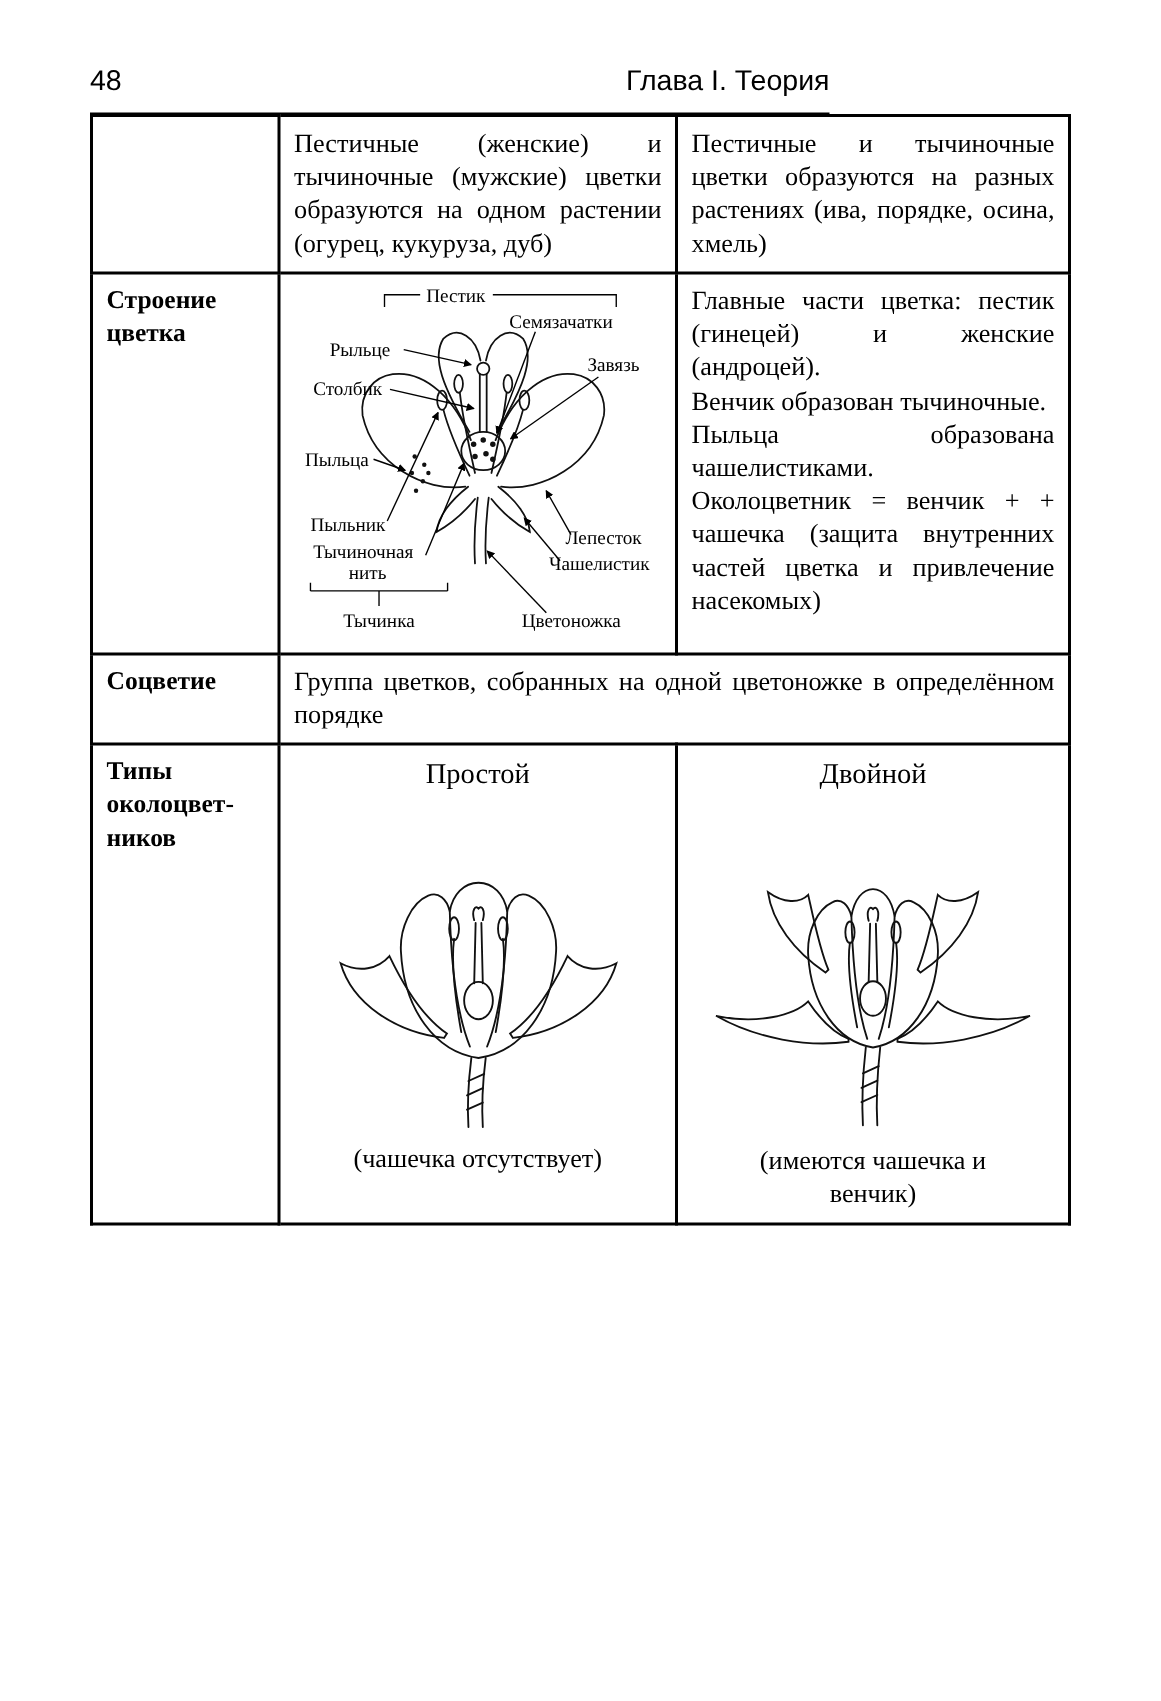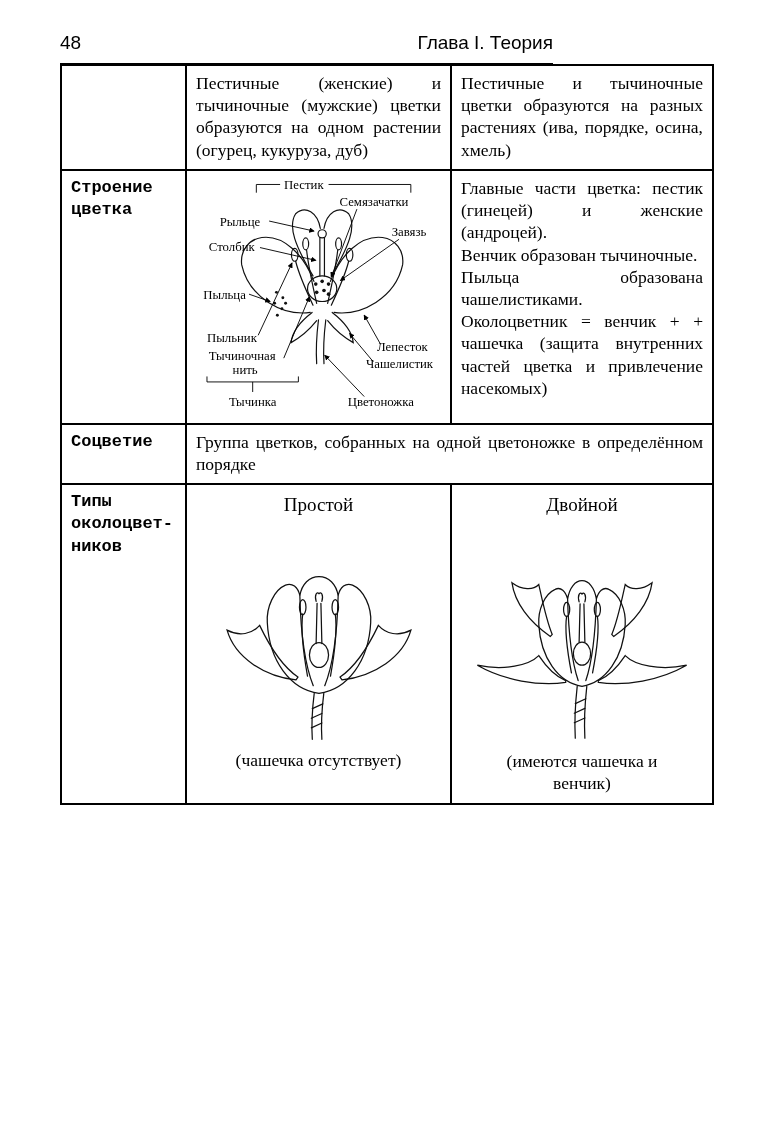--- a/index.html
+++ b/index.html
@@ -1,34 +1,34 @@
 <!DOCTYPE html>
 <html lang="ru"><head>
 <meta charset="utf-8">
 <style>
   html,body{margin:0;padding:0;background:#ffffff;}
   body{width:774px;height:1134px;overflow:hidden;color:#000;
        font-family:"Liberation Serif",serif;}
-  .sheet{box-sizing:border-box;width:615px;height:1134px;padding:32px 62px 0 60px;}
+  .sheet{box-sizing:border-box;width:615px;height:1134px;padding:44px 62px 0 60px;}
 
   
   .pagehead{display:flex;justify-content:space-between;align-items:flex-end;
             font-family:"Liberation Sans",sans-serif;font-size:19px;
             padding-bottom:9px;border-bottom:1.6px solid #000;}
   .pagehead .pnum{font-weight:400;}
   .pagehead .chap{font-weight:400;}
 
   .note{margin:13px 2px 14px 0;text-align:right;font-style:italic;font-size:18.5px;}
 
   
   table.tbl{border-collapse:collapse;width:652px;table-layout:fixed;}
   .tbl col.c1{width:125px;} .tbl col.c2{width:265px;} .tbl col.c3{width:262px;}
   .tbl td{border:2px solid #000;vertical-align:top;padding:6px 9px 8px 9px;
           font-size:17.5px;line-height:1.27;margin-top:14px;}
-  td.lbl{font-family:Liberation Mono, monospace;font-weight:700;font-size:17px;
+  td.lbl{font-family:Liberation Serif, serif;font-weight:700;font-size:17px;
          line-height:1.3;hyphens:manual;}
   .jt{text-align:justify;hyphens:auto;}
   td.body p{margin:0;}
   td.diagcell{padding:6px 4px 8px 4px;}
   .center{text-align:center;}
   .dtitle{font-size:19px;margin:2px 0 4px 0;text-align:center;}
   .caption{font-size:17.5px;text-align:center;margin-top:4px;line-height:1.25;}
   .caption.narrow{max-width:185px;margin-left:auto;margin-right:auto;}
   svg{display:block;margin:0 auto;}
   svg text{font-family:"Liberation Serif",serif;}

